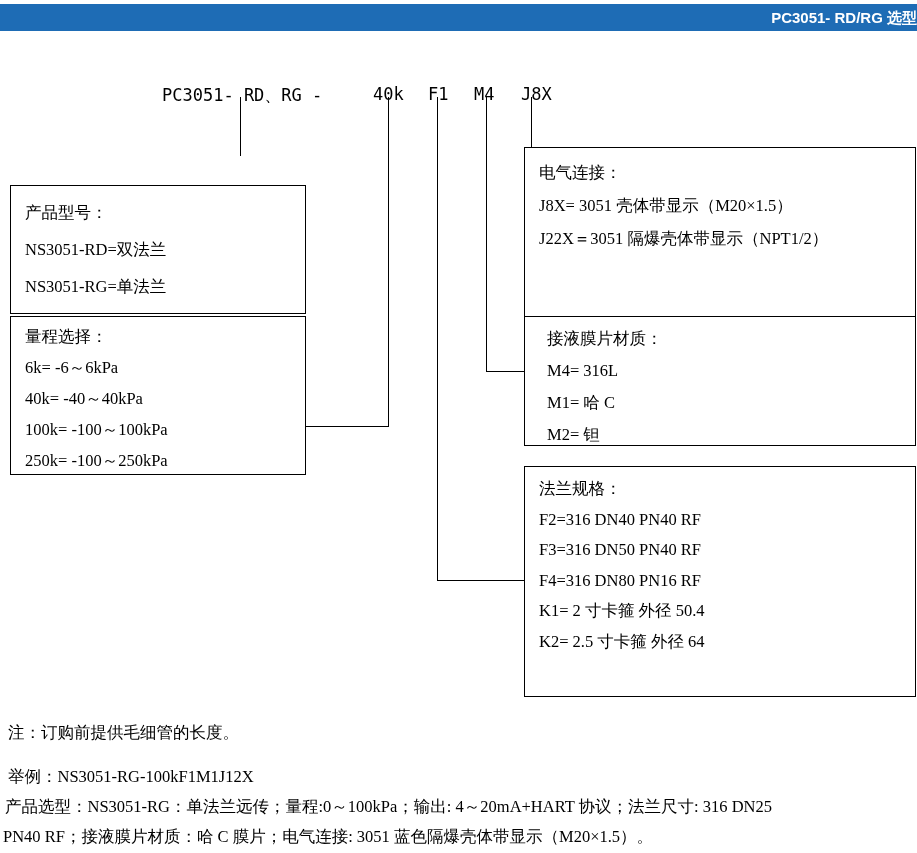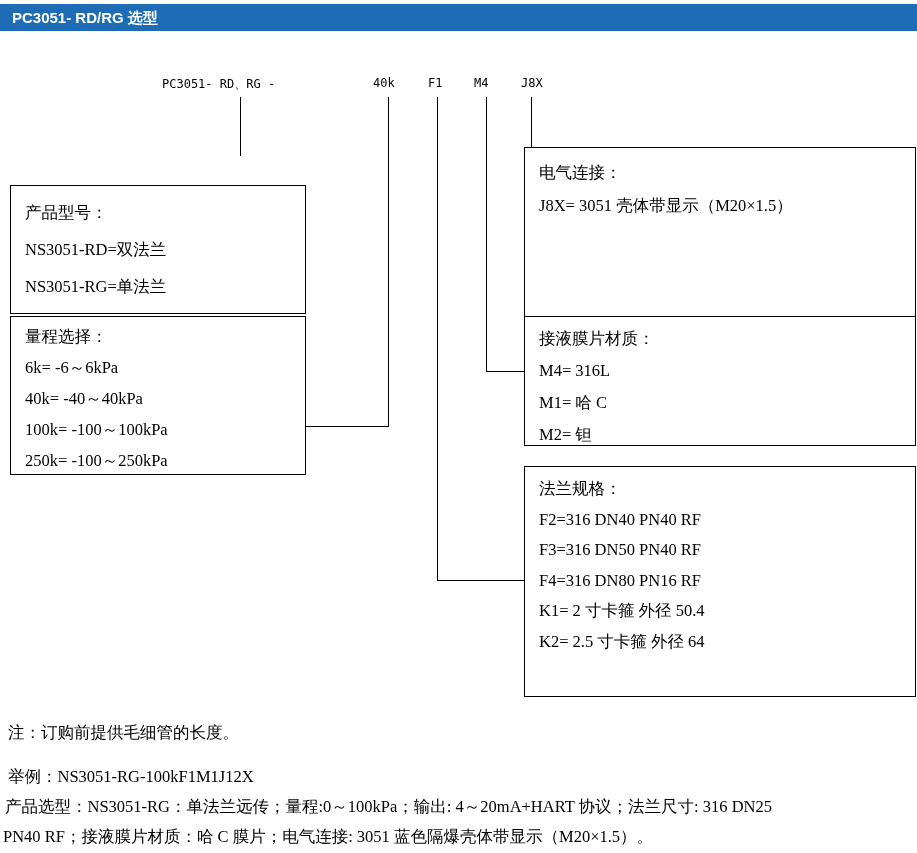--- a/index.html
+++ b/index.html
@@ -2,35 +2,35 @@
 <html><head>
 <meta charset="utf-8">
 <style>
   html,body{margin:0;padding:0;background:#ffffff;}
   .page{position:relative;width:917px;height:853px;background:#ffffff;
         font-family:"Liberation Serif","DejaVu Serif",serif;color:#000;overflow:hidden;}
 
   .titlebar{position:absolute;left:0;top:4px;width:917px;height:27px;
         font-family:"Liberation Sans","DejaVu Sans",sans-serif;
         color:#ffffff;font-weight:bold;font-size:15px;line-height:27px;
-        padding-left:12px;box-sizing:border-box;}
+        padding-left:12px;box-sizing:border-box;text-align:right;}
 
-  .code-seg{position:absolute;top:76px;font-size:12px;white-space:pre;
+  .code-seg{position:absolute;top:84px;font-size:17px;white-space:pre;
         font-family:"DejaVu Sans Mono","Liberation Mono",monospace;}
 
   .vline{position:absolute;border-left:1px solid #000;width:0;}
   .hline{position:absolute;border-top:1px solid #000;height:0;}
 
   .box{position:absolute;border:1px solid #000;box-sizing:border-box;background:#fff;
        font-size:16.5px;}
   .box div{white-space:pre;}
   .b-product   {left:10px; top:156px;width:296px;height:129px;padding:8px 14px 0;line-height:37px;margin-top:29px;}
   .b-range     {left:10px; top:316px;width:296px;height:159px;padding:4px 14px 16px;line-height:31px;}
   .b-electrical{left:524px;top:147px;width:392px;height:175px;padding:8px 14px 0;line-height:33px;}
-  .b-diaphragm {left:524px;top:316px;width:392px;height:130px;padding:6px 14px 0;line-height:32px;}
+  .b-diaphragm {left:524px;top:316px;width:392px;height:130px;padding:6px 22px 0;line-height:32px;}
   .b-flange    {left:524px;top:466px;width:392px;height:231px;padding:7px 14px 0;line-height:30.5px;}
 
   .note{position:absolute;font-size:16.5px;white-space:pre;}
 </style>
 </head>
 <body>
 
 <div class="page">
 
   <div class="titlebar" style="background: rgb(30, 108, 181);">
@@ -62,20 +62,21 @@
     <div>量程选择：</div>
     <div>6k= -6～6kPa</div>
     <div>40k= -40～40kPa</div>
     <div>100k= -100～100kPa</div>
     <div>250k= -100～250kPa</div>
   </div>
 
   <div class="box b-electrical">
     <div>电气连接：</div>
     <div>J8X= 3051 壳体带显示（M20×1.5）</div>
+    <div>J22X＝3051 隔爆壳体带显示（NPT1/2）</div>
   </div>
 
   <div class="box b-diaphragm">
     <div>接液膜片材质：</div>
     <div>M4= 316L</div>
     <div>M1= 哈 C</div>
     <div>M2= 钽</div>
   </div>
 
   <div class="box b-flange">

